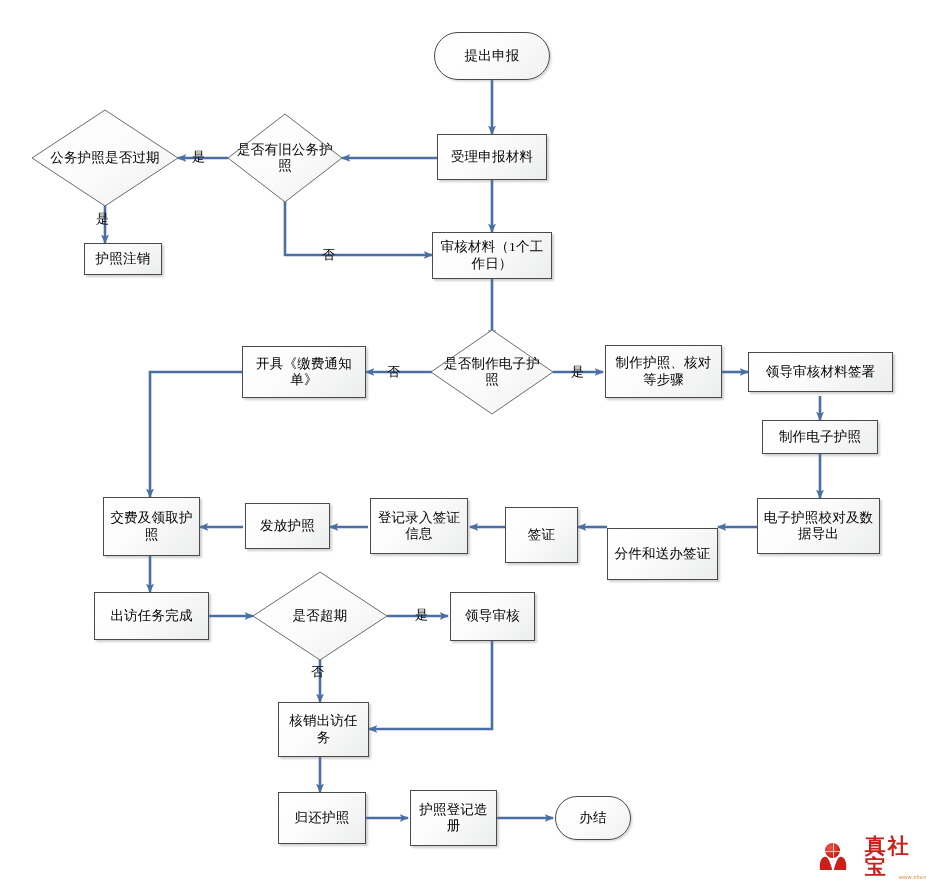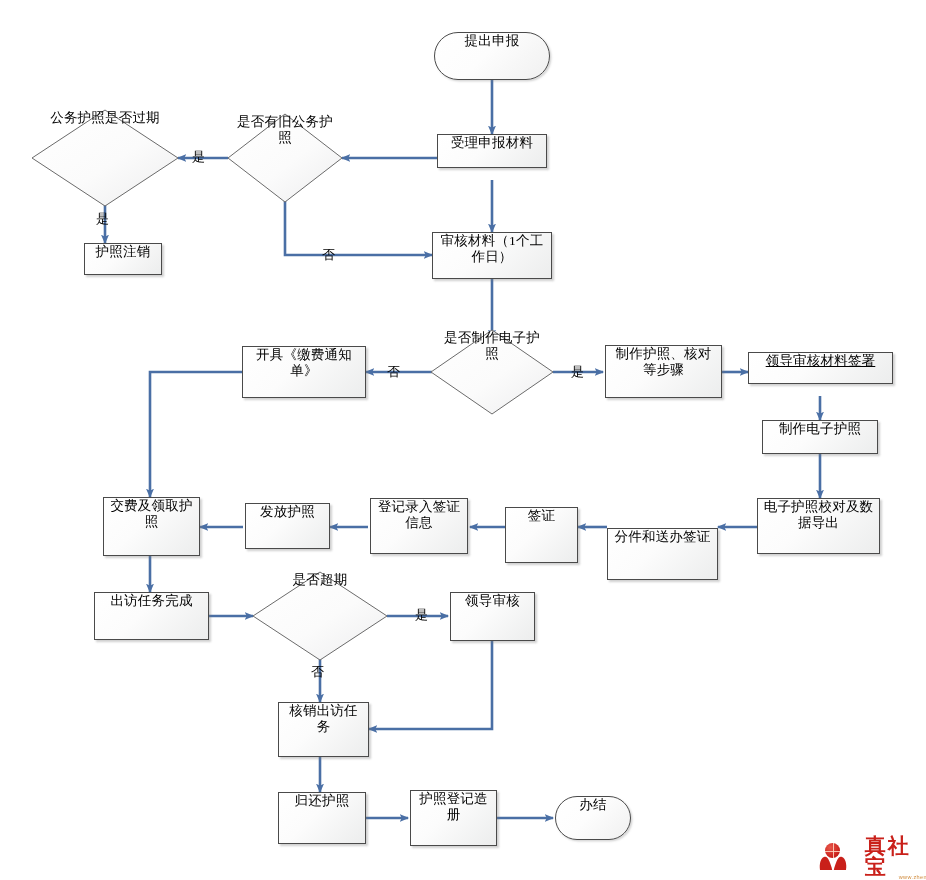--- a/index.html
+++ b/index.html
@@ -22,20 +22,21 @@
     left: 0;
     top: 0;
     width: 926px;
     height: 880px;
     pointer-events: none;
   }
   .node {
     position: absolute;
     box-sizing: border-box;
     display: flex;
+    align-items: center;
     justify-content: center;
     text-align: center;
     color: #000000;
     font-size: 13.5px;
     line-height: 1.22;
     letter-spacing: 0.2px;
   }
   .proc {
     border: 1px solid #4a4a4a;
     background: linear-gradient(135deg, #ffffff 0%, #fcfcfc 42%, #eceded 100%);
@@ -203,21 +204,21 @@
       <polygon points="285,114 342,158 285,202 228,158"></polygon>
       <polygon points="492,330 553,372 492,414 431,372"></polygon>
       <polygon points="320,572 387,616 320,660 253,616"></polygon>
     </g>
   </svg>
 
   <div class="node term" style="left:434px; top:32px; width:116px; height:48px;">
     <span>提出申报</span>
   </div>
 
-  <div class="node proc" style="left:437px; top:134px; width:110px; height:34px;">
+  <div class="node proc" style="left:437px; top:134px; width:110px; height:46px;">
     <span>受理申报材料</span>
   </div>
 
   <div class="node dec" style="left:228px; top:114px; width:114px; height:88px;">
     <span class="dec-label" style="padding:0 8px;">是否有旧公务护照</span>
   </div>
 
   <div class="node dec" style="left:32px; top:110px; width:146px; height:96px;">
     <span class="dec-label" style="padding:0 12px;">公务护照是否过期</span>
   </div>
@@ -235,21 +236,21 @@
   </div>
 
   <div class="node proc" style="left:242px; top:346px; width:124px; height:52px;">
     <span style="padding:0 4px;">开具《缴费通知单》</span>
   </div>
 
   <div class="node proc" style="left:605px; top:345px; width:117px; height:53px;">
     <span style="padding:0 6px;">制作护照、核对等步骤</span>
   </div>
 
-  <div class="node proc" style="left:748px; top:352px; width:145px; height:32px;text-decoration:underline;">
+  <div class="node proc" style="left:748px; top:352px; width:145px; height:40px;">
     <span>领导审核材料签署</span>
   </div>
 
   <div class="node proc" style="left:762px; top:420px; width:116px; height:34px;">
     <span>制作电子护照</span>
   </div>
 
   <div class="node proc" style="left:757px; top:498px; width:123px; height:56px;">
     <span style="padding:0 4px;">电子护照校对及数据导出</span>
   </div>

